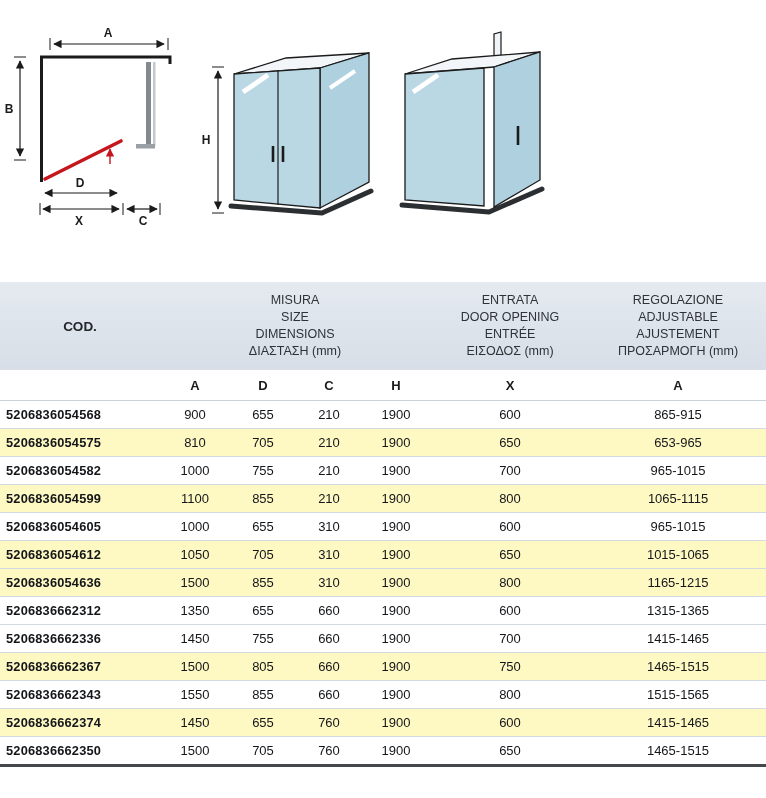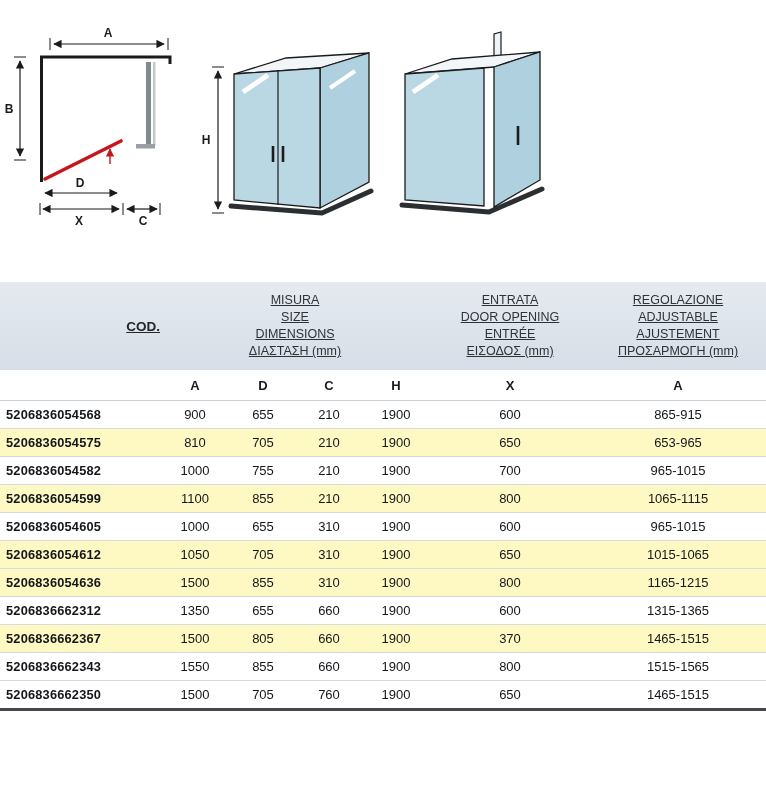--- a/index.html
+++ b/index.html
@@ -7,23 +7,23 @@
     width:766px;height:798px;overflow:hidden;background:#ffffff;
     font-family:"Liberation Sans",sans-serif;color:#1b1b1b;
   }
   .diagrams{width:766px;height:282px;background:#fff}
   .dim-label{font-size:12px;font-weight:bold;fill:#1b1b1b;text-anchor:middle;font-family:"Liberation Sans",sans-serif}
   table.spec{width:766px;border-collapse:collapse;table-layout:fixed;border-bottom:3px solid #44484d}
   table.spec th,table.spec td{padding:0;vertical-align:middle}
   thead th.grp{
     height:88px;background:linear-gradient(180deg,#e5eaf0,#d7dee7);
     font-weight:400;font-size:12.5px;line-height:17px;color:#2e3338;
-    text-align:center;white-space:pre-line;text-decoration:underline;
-  }
-  thead th.codh{font-weight:700;font-size:13.5px;color:#22262a;text-align:right}
+    text-align:center;white-space:pre-line;
+  }
+  thead th.codh{font-weight:700;font-size:13.5px;color:#22262a;text-align:center}
   thead th.sub{
     height:30px;background:#ffffff;font-weight:700;font-size:13px;color:#1b1b1b;
     text-align:center;border-bottom:1px solid #c9d1d9;
   }
   tbody td{
     height:27px;font-size:13px;text-align:center;color:#14161a;
     border-bottom:1px solid #d3d9e0;
   }
   tbody td.cod{text-align:left;padding-left:6px;font-weight:700;font-size:12.8px;letter-spacing:0.2px}
   tbody tr.alt{background:#fef9c3}
@@ -222,37 +222,55 @@
       </tr>
       <tr>
         <td class="cod">5206836662312</td>
         <td>1350</td>
         <td>655</td>
         <td>660</td>
         <td>1900</td>
         <td>600</td>
         <td>1315-1365</td>
       </tr>
+      <tr>
+        <td class="cod">5206836662336</td>
+        <td>1450</td>
+        <td>755</td>
+        <td>660</td>
+        <td>1900</td>
+        <td>700</td>
+        <td>1415-1465</td>
+      </tr>
       <tr class="alt">
         <td class="cod">5206836662367</td>
         <td>1500</td>
         <td>805</td>
         <td>660</td>
         <td>1900</td>
-        <td>370</td>
+        <td>750</td>
         <td>1465-1515</td>
       </tr>
       <tr>
         <td class="cod">5206836662343</td>
         <td>1550</td>
         <td>855</td>
         <td>660</td>
         <td>1900</td>
         <td>800</td>
         <td>1515-1565</td>
+      </tr>
+      <tr class="alt">
+        <td class="cod">5206836662374</td>
+        <td>1450</td>
+        <td>655</td>
+        <td>760</td>
+        <td>1900</td>
+        <td>600</td>
+        <td>1415-1465</td>
       </tr>
       <tr>
         <td class="cod">5206836662350</td>
         <td>1500</td>
         <td>705</td>
         <td>760</td>
         <td>1900</td>
         <td>650</td>
         <td>1465-1515</td>
       </tr>

